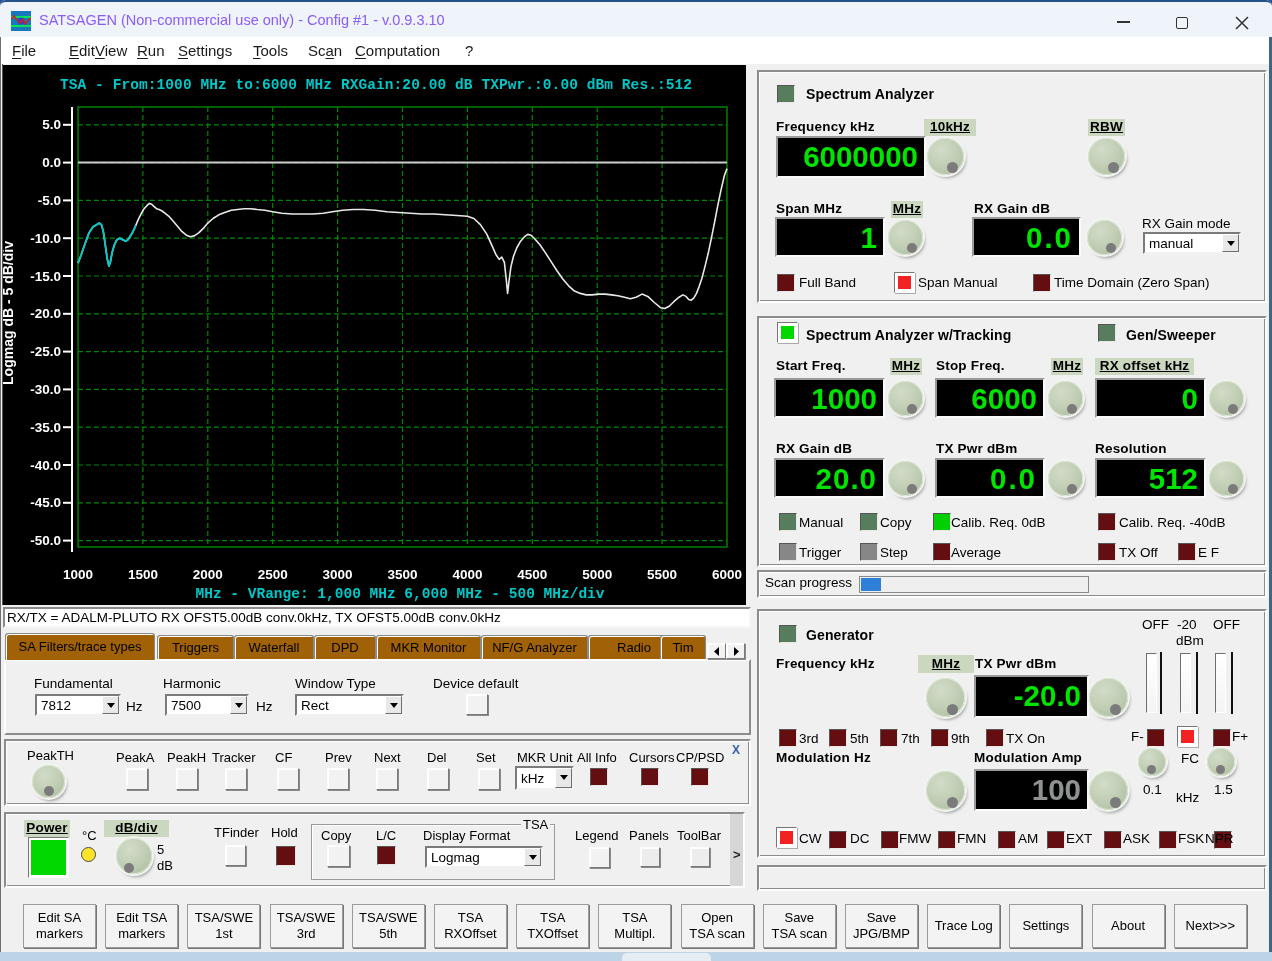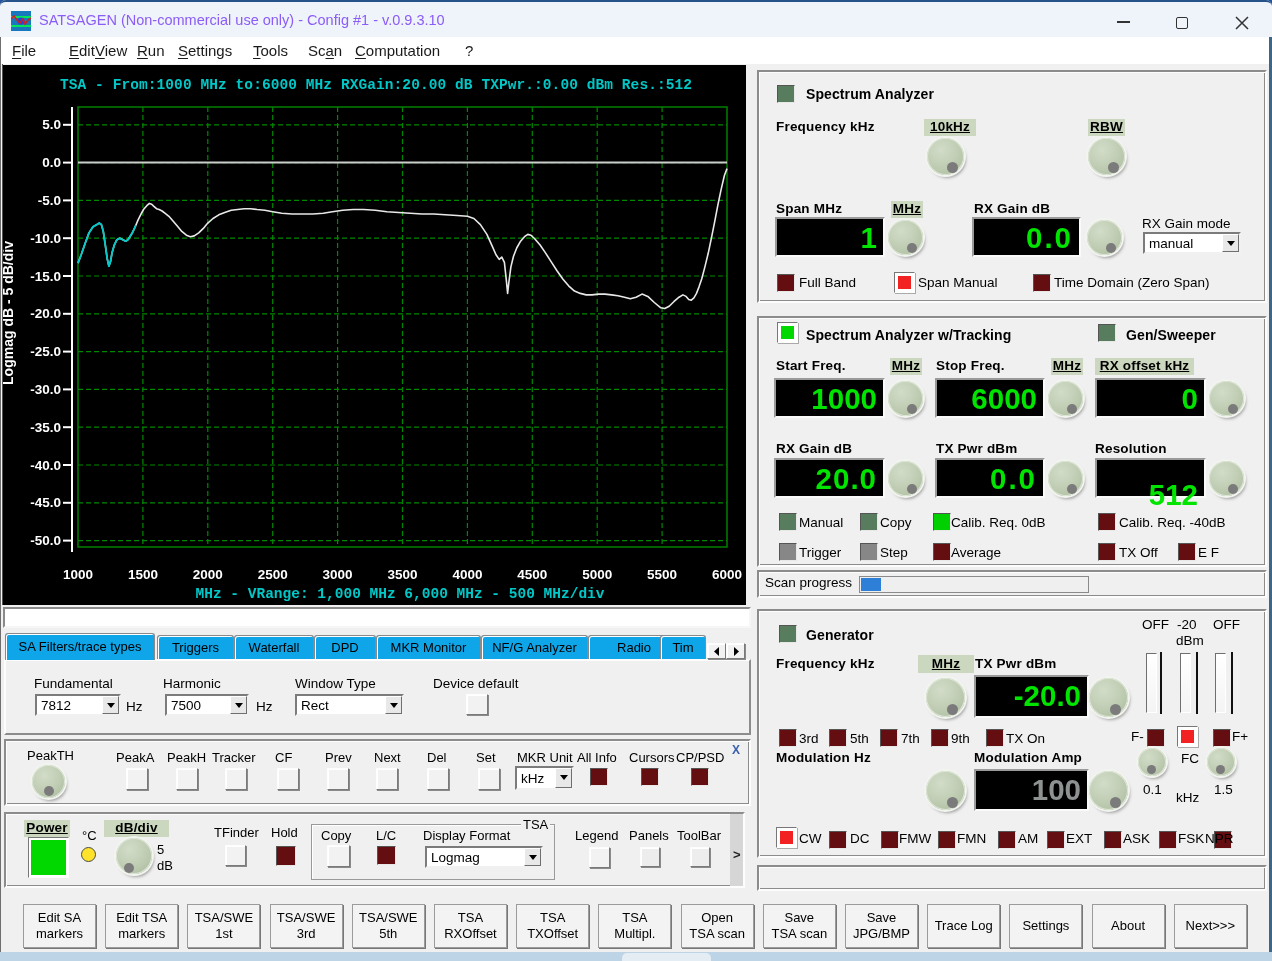--- a/index.html
+++ b/index.html
@@ -30,21 +30,21 @@
 .cbg{background:#00d000;}
 .cfr{position:absolute;width:21px;height:21px;background:#fff;border:1px solid;border-color:#777 #fff #fff #777;box-shadow:1px 1px 0 #aaa;}
 .cfr>div{position:absolute;left:3px;top:3px;width:13px;height:13px;}
 .glab{position:absolute;background:#cbd8bf;font-size:13.5px;font-weight:bold;color:#000;text-decoration:underline;text-align:center;white-space:nowrap;letter-spacing:0.2px;}
 .btn{position:absolute;background:#f2f2f2;border:1px solid #9a9a9a;border-color:#fdfdfd #7a7a7a #7a7a7a #fdfdfd;box-shadow:1px 1px 0 #8a8a8a, inset 1px 1px 0 #fff;}
 .bbtn{position:absolute;background:#f3f3f3;border:1px solid #9b9b9b;box-shadow:1px 1px 0 #777;font-size:13px;color:#000;text-align:center;font-family:"Liberation Sans",sans-serif;}
 .combo{position:absolute;background:#fff;border:2px solid;border-color:#7b7b7b #f1f1f1 #f1f1f1 #7b7b7b;}
 .combo .ctx{position:absolute;left:4px;top:2px;font-size:13.5px;color:#000;white-space:nowrap;}
 .carr{position:absolute;right:0px;top:0px;bottom:0px;width:17px;background:#ddd;border:1px solid;border-color:#fff #6f6f6f #6f6f6f #fff;background:#e8e8e8;}
 .carr:after{content:"";position:absolute;left:4px;top:6px;width:0;height:0;border-left:4px solid transparent;border-right:4px solid transparent;border-top:5px solid #000;}
-.tab{position:absolute;top:0;height:26px;background:#0ea5e9;border:1px solid #8a8a8a;border-bottom:none;border-radius:3px 3px 0 0;box-shadow:inset 1px 1px 0 #fff;font-size:13px;text-align:center;}
+.tab{position:absolute;top:0;height:26px;background:#a16207;border:1px solid #8a8a8a;border-bottom:none;border-radius:3px 3px 0 0;box-shadow:inset 1px 1px 0 #fff;font-size:13px;text-align:center;}
 .vsl{position:absolute;width:11px;height:60px;background:linear-gradient(180deg,#fff,#f4f4f4);border:1px solid;border-color:#6f6f6f #fff #fff #6f6f6f;}
 .vln{position:absolute;width:2px;height:62px;background:#111;}
 </style></head>
 <body>
 <div id="desktop-top"></div>
 <div id="win">
 <div id="titlebar">
  <svg class="ab" style="left:11px;top:9px" width="20" height="20">
   <rect x="0" y="0" width="20" height="20" fill="#1878be"></rect>
   <rect x="0" y="5" width="20" height="2" fill="#00e55a"></rect>
@@ -134,20 +134,21 @@
 <text x="659.1" y="514.0" font-family="Liberation Sans,sans-serif" font-size="13.5" font-weight="bold" fill="#fff" text-anchor="middle">5500</text>
 <text x="724.0" y="514.0" font-family="Liberation Sans,sans-serif" font-size="13.5" font-weight="bold" fill="#fff" text-anchor="middle">6000</text>
 <text x="10.0" y="248.0" font-family="Liberation Sans,sans-serif" font-size="14" font-weight="bold" fill="#fff" text-anchor="middle" transform="rotate(-90 10.0 248.0)">Logmag dB - 5 dB/div</text>
 <text x="397.0" y="533.0" font-family="Liberation Mono,monospace" font-size="14.5" font-weight="bold" fill="#00c8c8" text-anchor="middle">MHz - VRange: 1,000 MHz 6,000 MHz - 500 MHz/div</text>
 <polyline points="75.0,198.1 78.2,189.8 82.1,178.5 86.0,167.9 89.9,161.9 93.8,159.6 96.2,158.1 98.4,159.6 100.3,166.4 102.3,180.0 104.2,193.6 105.9,201.2 107.5,196.6 109.1,187.6 111.3,180.0 113.9,174.7 116.8,173.2 119.8,174.7 122.8,176.2 125.0,174.7 126.9,171.7 129.3,167.9 131.1,164.1 132.8,160.3 135.0,155.1 137.6,149.8 140.5,144.5 143.8,140.7 146.4,138.4 148.7,139.2 150.9,141.4 153.5,143.7 156.1,144.5 159.1,146.0 162.2,148.3 165.9,151.3 169.8,155.8 174.3,161.1 178.8,166.4 183.4,170.2 187.3,171.7 191.2,170.9 195.7,167.9 200.3,163.4 204.8,158.1 210.0,153.5 215.8,149.8 221.7,147.5 228.2,145.2 234.7,144.5 241.1,143.7 247.6,143.7 254.1,144.5 261.9,145.2 269.7,146.7 278.8,148.3 289.2,149.0 299.6,149.0 309.9,149.0 320.3,148.3 329.4,146.7 339.8,145.2 350.2,144.5 360.6,144.5 372.2,145.2 383.9,146.7 395.6,147.5 407.3,148.3 419.0,149.0 430.7,149.0 442.3,149.8 454.0,150.5 464.4,151.3 470.9,153.5 477.4,159.6 483.9,169.4 489.1,180.8 493.0,189.8 496.2,194.4 498.8,192.1 501.4,197.4 503.3,214.8 504.6,228.4 505.9,217.0 507.9,201.9 510.5,191.3 513.7,183.0 517.6,176.2 521.5,171.7 524.8,169.4 528.0,170.2 531.9,174.0 537.1,180.0 542.3,187.6 548.1,196.6 554.0,205.7 559.8,214.0 565.6,220.8 571.5,226.1 577.3,228.4 583.2,229.9 589.0,229.9 595.5,229.1 602.0,229.1 608.5,229.9 615.0,230.7 621.5,232.2 627.3,233.7 633.1,232.2 639.0,229.1 644.8,231.4 651.3,237.5 657.8,242.8 661.7,243.5 666.2,241.2 670.8,236.7 676.0,232.2 679.9,229.9 683.1,231.4 685.7,234.4 688.3,235.2 690.9,232.9 693.5,228.4 696.1,221.6 698.7,214.0 701.9,201.9 705.2,188.3 708.4,173.2 711.7,156.6 714.9,139.9 718.2,124.1 721.4,110.5 724.0,103.6" fill="none" stroke="#e8e8e8" stroke-width="1.6" stroke-linejoin="round"></polyline>
 <polyline points="75.0,198.1 78.2,189.8 82.1,178.5 86.0,167.9 89.9,161.9 93.8,159.6 96.2,158.1 98.4,159.6 100.3,166.4 102.3,180.0 104.2,193.6 105.9,201.2 107.5,196.6 109.1,187.6 111.3,180.0 113.9,174.7 116.8,173.2 119.8,174.7 122.8,176.2 125.0,174.7 126.9,171.7 129.3,167.9 131.1,164.1 132.8,160.3" fill="none" stroke="#00c8c8" stroke-width="1.8" stroke-linejoin="round"></polyline>
 </svg>
 <div class="ab" style="left:0;top:0;width:1px;height:541px;background:#f5f5f5"></div>
 <div class="ab" style="left:1px;top:0;width:1px;height:541px;background:#555"></div>
 <div class="sunk" style="left:2px;top:543px;width:748px;height:21px;background:#fff"></div>
+<div class="lb2" style="left:6px;top:547px">RX/TX = ADALM-PLUTO RX OFST5.00dB conv.0kHz, TX OFST5.00dB conv.0kHz</div>
 
 <div class="ab" style="left:3px;top:595px;width:747px;height:76px;background:#f0f0f0;border:2px solid;border-color:#fdfdfd #8c8c8c #8c8c8c #fdfdfd;"></div>
 <div class="tab" style="left:4px;top:569px;width:150px;height:27px;line-height:26px;z-index:2">SA Filters/trace types</div>
 <div class="tab" style="left:156px;top:571px;height:24px;width:77px;line-height:24px">Triggers</div>
 <div class="tab" style="left:233px;top:571px;height:24px;width:80px;line-height:24px">Waterfall</div>
 <div class="tab" style="left:313px;top:571px;height:24px;width:62px;line-height:24px">DPD</div>
 <div class="tab" style="left:375px;top:571px;height:24px;width:105px;line-height:24px">MKR Monitor</div>
 <div class="tab" style="left:480px;top:571px;height:24px;width:107px;line-height:24px">NF/G Analyzer</div>
 <div class="tab" style="left:587px;top:571px;height:24px;width:92px;line-height:24px">Radio</div>
 <div class="tab" style="left:659px;top:571px;height:24px;width:46px;line-height:24px;overflow:hidden">Tim</div>
@@ -245,20 +246,23 @@
 <div class="lbl" style="left:676px;top:765px">ToolBar</div>
 <div class="btn" style="left:689px;top:783px;width:20px;height:20px;background:#ededed"></div>
 <div class="ab" style="left:729px;top:750px;width:13px;height:72px;background:#d6d6d6"></div>
 <div class="lbl" style="left:732px;top:784px;font-weight:bold;color:#222">&gt;</div>
 
 <div class="panel" style="left:756px;top:6px;width:510px;height:233px"></div>
 <div class="chk cg" style="left:776px;top:21px"></div>
 <div class="tlb" style="left:805px;top:23px">Spectrum Analyzer</div>
 <div class="blb" style="left:775px;top:56px">Frequency kHz</div>
 <div class="glab" style="left:923px;top:55px;width:52px;height:17px">10kHz</div>
+<div class="lcd" style="left:775px;top:72px;width:150px;height:42px">
+        <span>6000000</span>
+      </div>
 <div class="knob" style="left:926px;top:74px;width:37px;height:37px">
         <div class="kdot" style="left:20px;top:24px;width:11px;height:11px"></div>
       </div>
 <div class="glab" style="left:1087px;top:55px;width:37px;height:17px">RBW</div>
 <div class="knob" style="left:1087px;top:74px;width:37px;height:37px">
         <div class="kdot" style="left:20px;top:24px;width:11px;height:11px"></div>
       </div>
 <div class="blb" style="left:775px;top:138px">Span MHz</div>
 <div class="glab" style="left:890px;top:137px;width:32px;height:17px">MHz</div>
 <div class="lcd" style="left:774px;top:153px;width:110px;height:40px">
@@ -327,21 +331,21 @@
 <div class="knob" style="left:887px;top:397px;width:35px;height:35px">
         <div class="kdot" style="left:19px;top:23px;width:10px;height:10px"></div>
       </div>
 <div class="lcd" style="left:934px;top:394px;width:110px;height:40px">
         <span style="margin-top:4px;font-size:29.5px;letter-spacing:2px">0.0</span>
       </div>
 <div class="knob" style="left:1047px;top:397px;width:35px;height:35px">
         <div class="kdot" style="left:19px;top:23px;width:10px;height:10px"></div>
       </div>
 <div class="lcd" style="left:1094px;top:394px;width:111px;height:40px">
-        <span style="margin-top:20px;font-size:29.5px">512</span>
+        <span style="margin-top:4px;font-size:29.5px">512</span>
       </div>
 <div class="knob" style="left:1208px;top:397px;width:35px;height:35px">
         <div class="kdot" style="left:19px;top:23px;width:10px;height:10px"></div>
       </div>
 <div class="chk cg" style="left:778px;top:449px"></div>
       <div class="lb2" style="left:798px;top:452px">Manual</div>
 <div class="chk cg" style="left:859px;top:449px"></div>
       <div class="lb2" style="left:879px;top:452px">Copy</div>
 <div class="chk cbg" style="left:932px;top:449px"></div>
       <div class="lb2" style="left:950px;top:452px">Calib. Req. 0dB</div>

